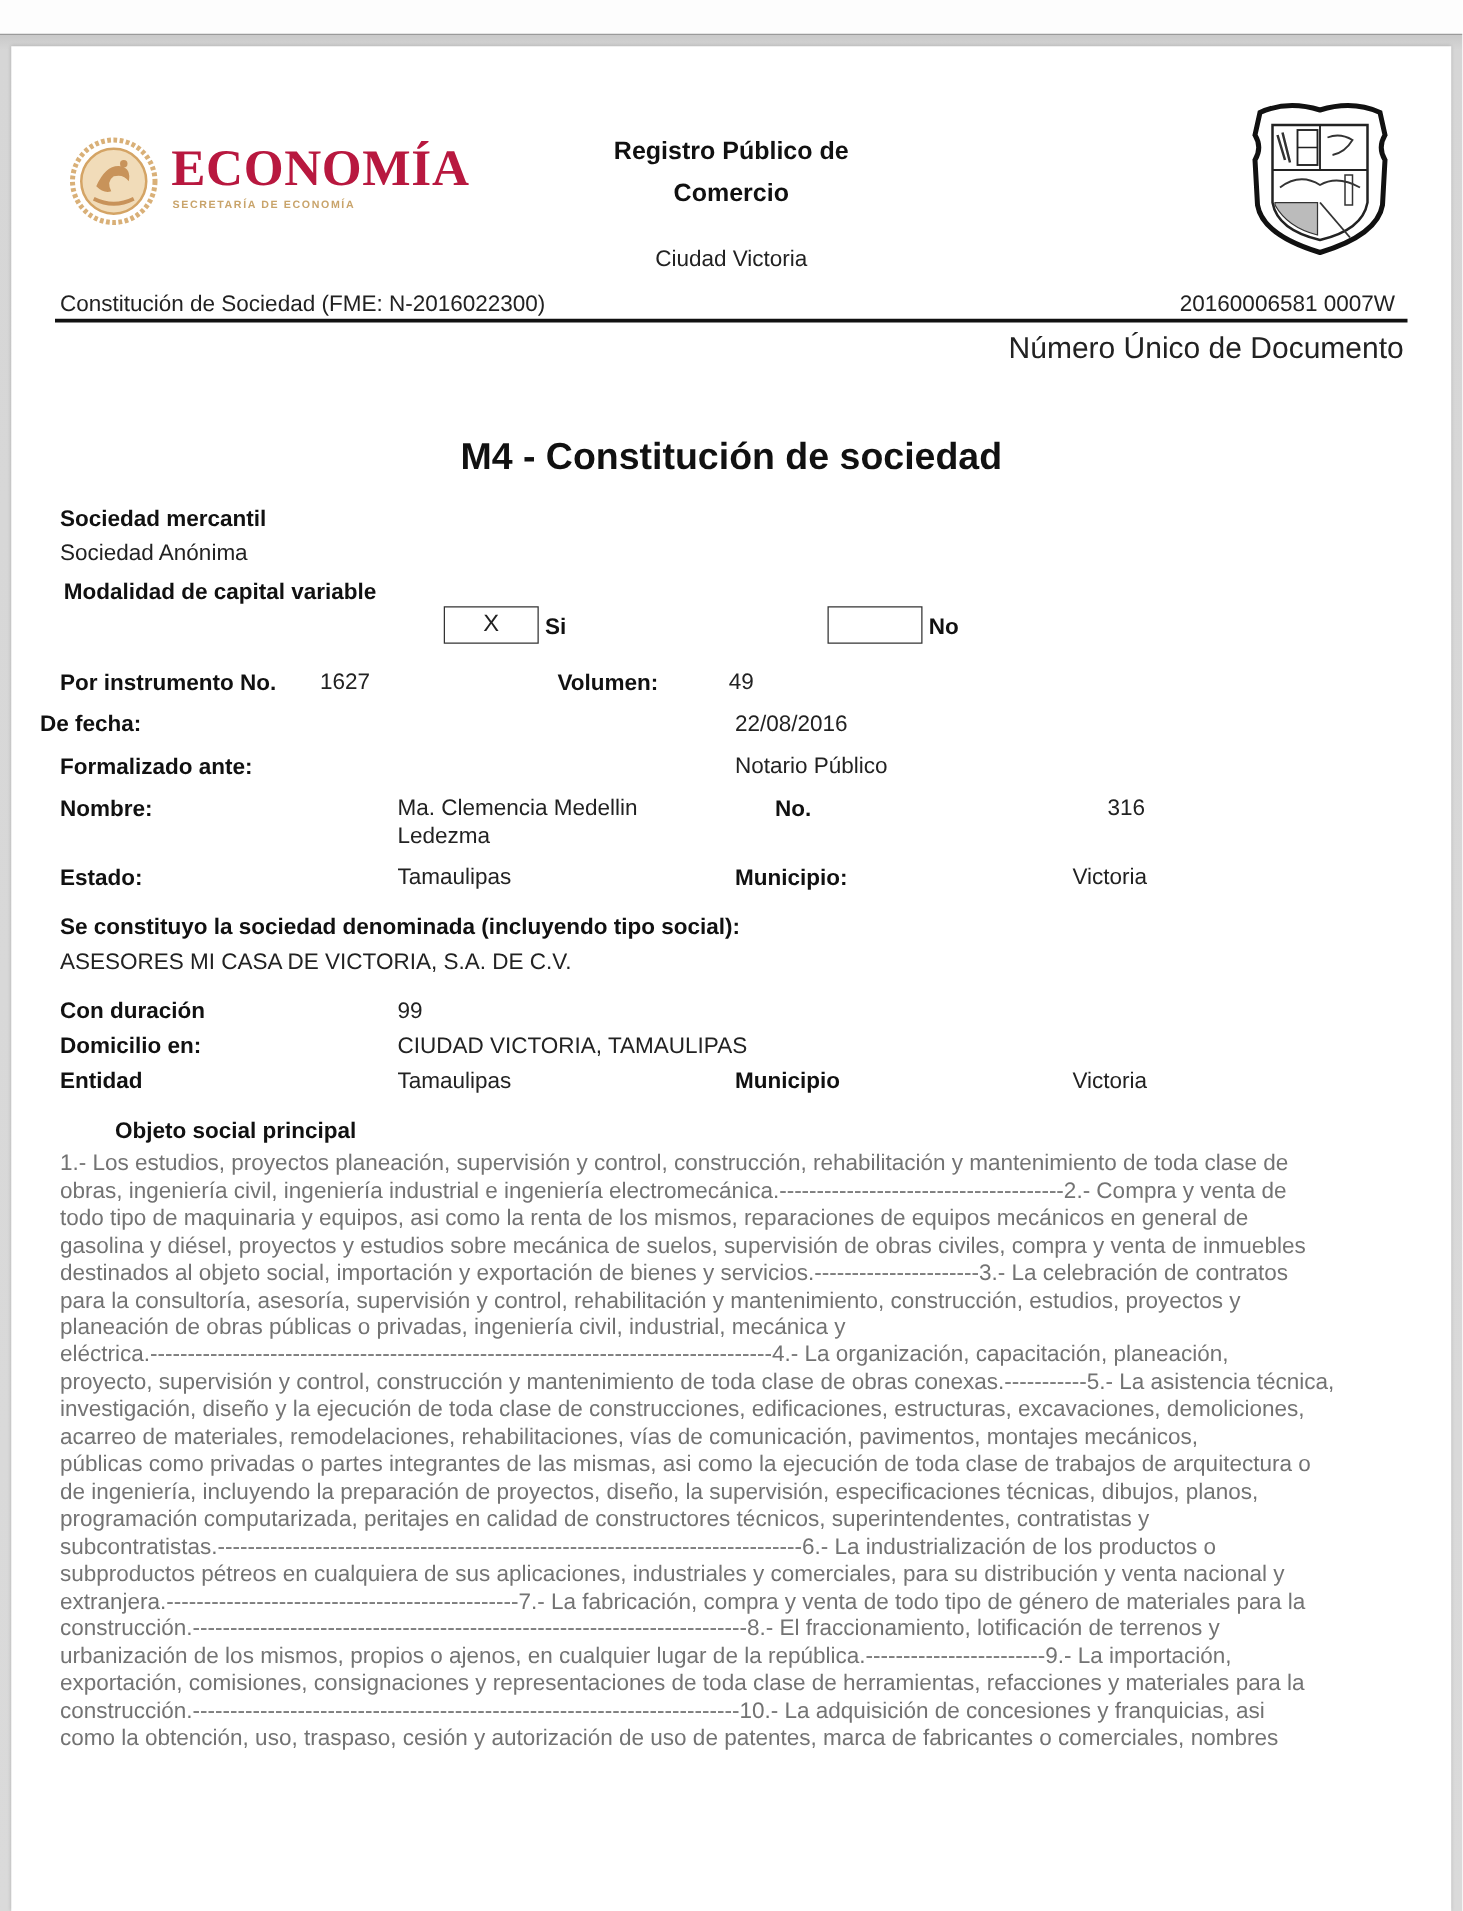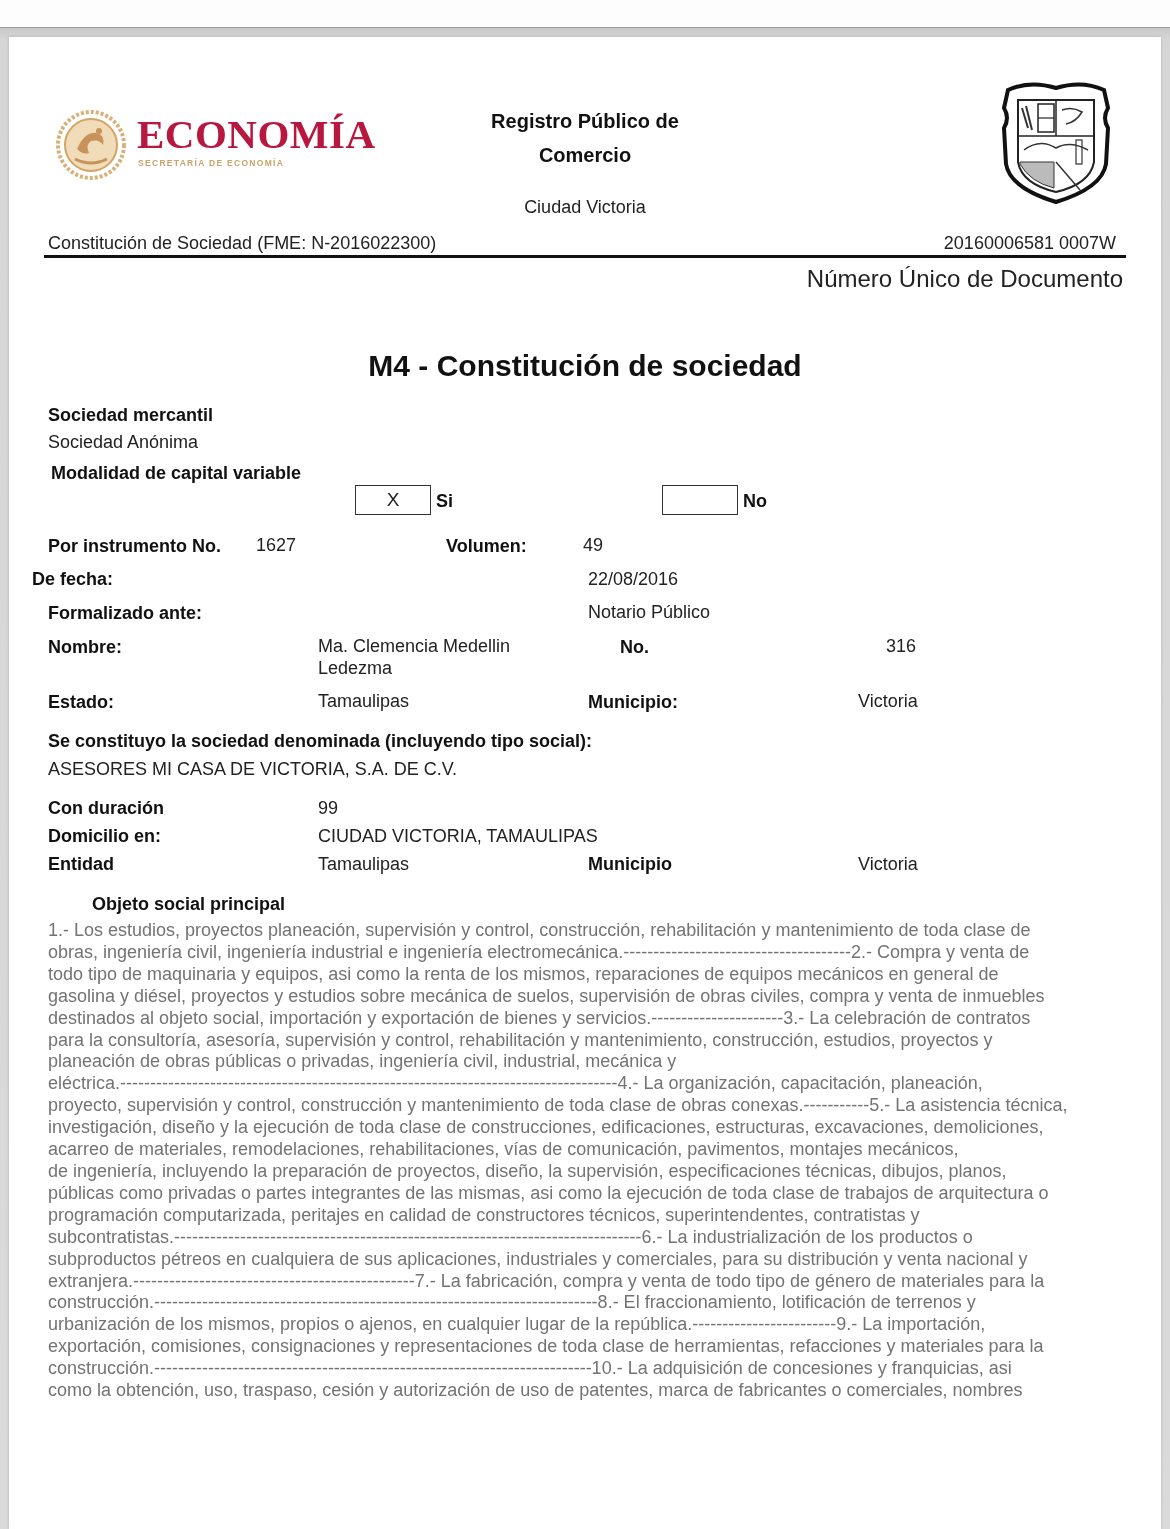--- a/index.html
+++ b/index.html
@@ -143,22 +143,22 @@
   <span class="ln">obras, ingeniería civil, ingeniería industrial e ingeniería electromecánica.--------------------------------------2.- Compra y venta de</span>
   <span class="ln">todo tipo de maquinaria y equipos, asi como la renta de los mismos, reparaciones de equipos mecánicos en general de</span>
   <span class="ln">gasolina y diésel, proyectos y estudios sobre mecánica de suelos, supervisión de obras civiles, compra y venta de inmuebles</span>
   <span class="ln">destinados al objeto social, importación y exportación de bienes y servicios.----------------------3.- La celebración de contratos</span>
   <span class="ln">para la consultoría, asesoría, supervisión y control, rehabilitación y mantenimiento, construcción, estudios, proyectos y</span>
   <span class="ln">planeación de obras públicas o privadas, ingeniería civil, industrial, mecánica y</span>
   <span class="ln">eléctrica.-----------------------------------------------------------------------------------4.- La organización, capacitación, planeación,</span>
   <span class="ln">proyecto, supervisión y control, construcción y mantenimiento de toda clase de obras conexas.-----------5.- La asistencia técnica,</span>
   <span class="ln">investigación, diseño y la ejecución de toda clase de construcciones, edificaciones, estructuras, excavaciones, demoliciones,</span>
   <span class="ln">acarreo de materiales, remodelaciones, rehabilitaciones, vías de comunicación, pavimentos, montajes mecánicos,</span>
+  <span class="ln">públicas como privadas o partes integrantes de las mismas, asi como la ejecución de toda clase de trabajos de arquitectura o</span>
   <span class="ln">de ingeniería, incluyendo la preparación de proyectos, diseño, la supervisión, especificaciones técnicas, dibujos, planos,</span>
-  <span class="ln">públicas como privadas o partes integrantes de las mismas, asi como la ejecución de toda clase de trabajos de arquitectura o</span>
   <span class="ln">programación computarizada, peritajes en calidad de constructores técnicos, superintendentes, contratistas y</span>
   <span class="ln">subcontratistas.------------------------------------------------------------------------------6.- La industrialización de los productos o</span>
   <span class="ln">subproductos pétreos en cualquiera de sus aplicaciones, industriales y comerciales, para su distribución y venta nacional y</span>
   <span class="ln">extranjera.-----------------------------------------------7.- La fabricación, compra y venta de todo tipo de género de materiales para la</span>
   <span class="ln">construcción.--------------------------------------------------------------------------8.- El fraccionamiento, lotificación de terrenos y</span>
   <span class="ln">urbanización de los mismos, propios o ajenos, en cualquier lugar de la república.------------------------9.- La importación,</span>
   <span class="ln">exportación, comisiones, consignaciones y representaciones de toda clase de herramientas, refacciones y materiales para la</span>
   <span class="ln">construcción.-------------------------------------------------------------------------10.- La adquisición de concesiones y franquicias, asi</span>
   <span class="ln">como la obtención, uso, traspaso, cesión y autorización de uso de patentes, marca de fabricantes o comerciales, nombres</span>
 </div>

